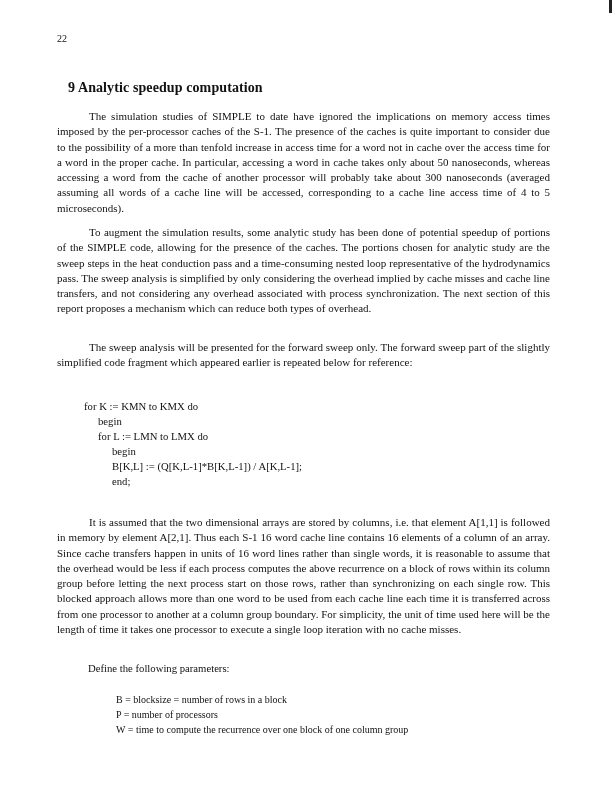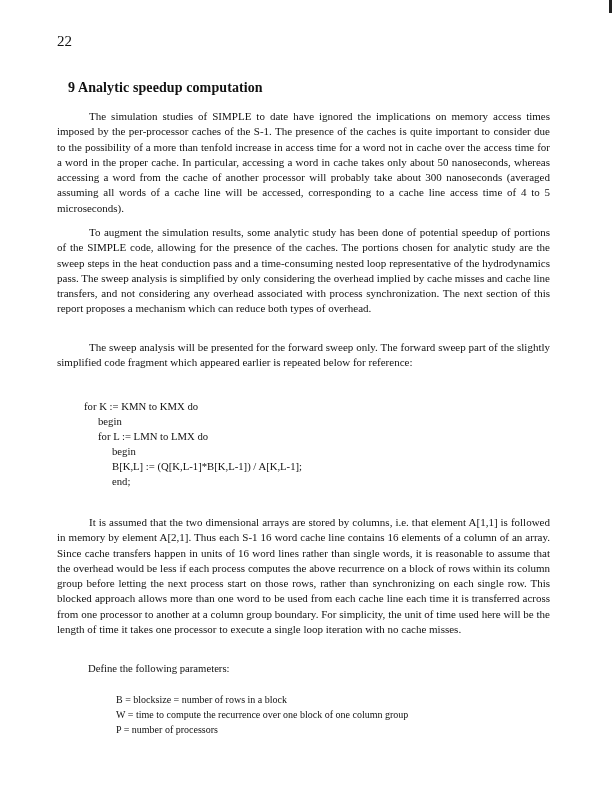--- a/index.html
+++ b/index.html
@@ -1,19 +1,19 @@
 <!DOCTYPE html>
 <html><head>
 <meta charset="utf-8">
 <style>
   html, body { margin: 0; padding: 0; background: #ffffff; }
   body { width: 612px; height: 791px; position: relative; overflow: hidden;
          font-family: "Liberation Serif", "DejaVu Serif", serif; color: #111; }
   .edge-mark { position: absolute; right: 0; top: 0; width: 3px; height: 13px; background: #222; }
-  .page-number { position: absolute; left: 57px; top: 33px; font-size: 15px; }
+  .page-number { position: absolute; left: 57px; top: 33px; font-size: 10px; }
   .section-title { position: absolute; left: 68px; top: 80px; font-size: 14px; font-weight: bold; letter-spacing: 0.1px; }
   .para { position: absolute; left: 57px; width: 493px; font-size: 11px; line-height: 15.3px;
           text-align: justify; margin: 0; }
   .para .indent { display: inline-block; width: 32px; }
   .code { position: absolute; left: 68px; top: 383px; font-size: 10.7px; line-height: 15.1px; margin: 16px; }
   .code div { white-space: pre; }
   .code .l1 { padding-left: 14px; }
   .code .l2 { padding-left: 28px; }
   .define-label { position: absolute; left: 88px; top: 662px; font-size: 10.7px; }
   .param-list { position: absolute; left: 116px; top: 692px; font-size: 10px; line-height: 15px; }
@@ -41,15 +41,15 @@
   <div class="l2">B[K,L] := (Q[K,L-1]*B[K,L-1]) / A[K,L-1];</div>
   <div class="l2">end;</div>
 </div>
 
 <p class="para" style="top:515px"><span class="indent"></span><span>It is assumed that the two dimensional arrays are stored by columns, i.e. that element A[1,1] is followed in memory by element A[2,1]. Thus each S-1 16 word cache line contains 16 elements of a column of an array. Since cache transfers happen in units of 16 word lines rather than single words, it is reasonable to assume that the overhead would be less if each process computes the above recurrence on a block of rows within its column group before letting the next process start on those rows, rather than synchronizing on each single row. This blocked approach allows more than one word to be used from each cache line each time it is transferred across from one processor to another at a column group boundary. For simplicity, the unit of time used here will be the length of time it takes one processor to execute a single loop iteration with no cache misses.</span></p>
 
 <div class="define-label">Define the following parameters:</div>
 
 <div class="param-list">
   <div>B = blocksize = number of rows in a block</div>
+  <div>P = number of processors</div>
   <div>W = time to compute the recurrence over one block of one column group</div>
-  <div>P = number of processors</div>
 </div>
 
 </body></html>

